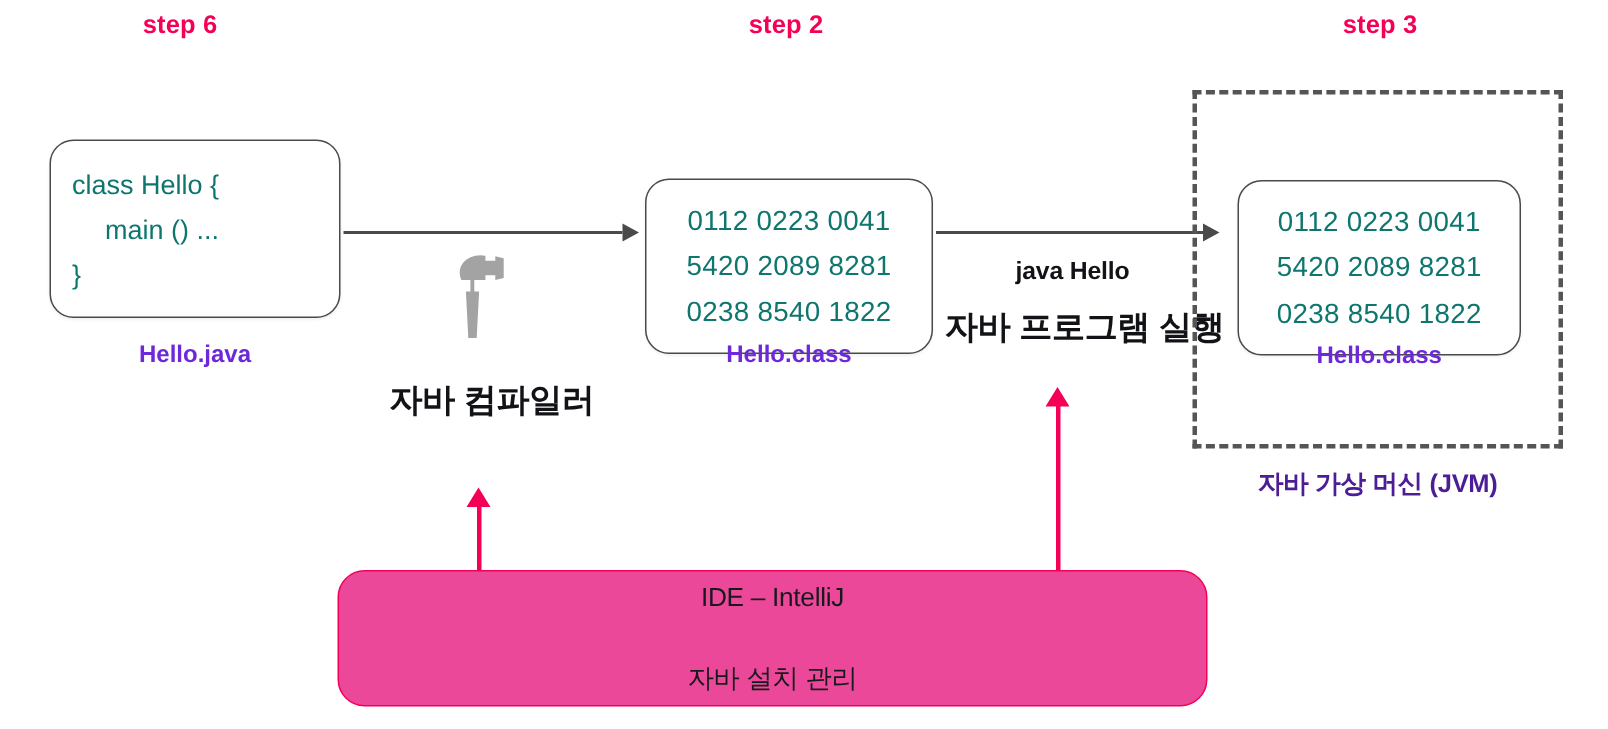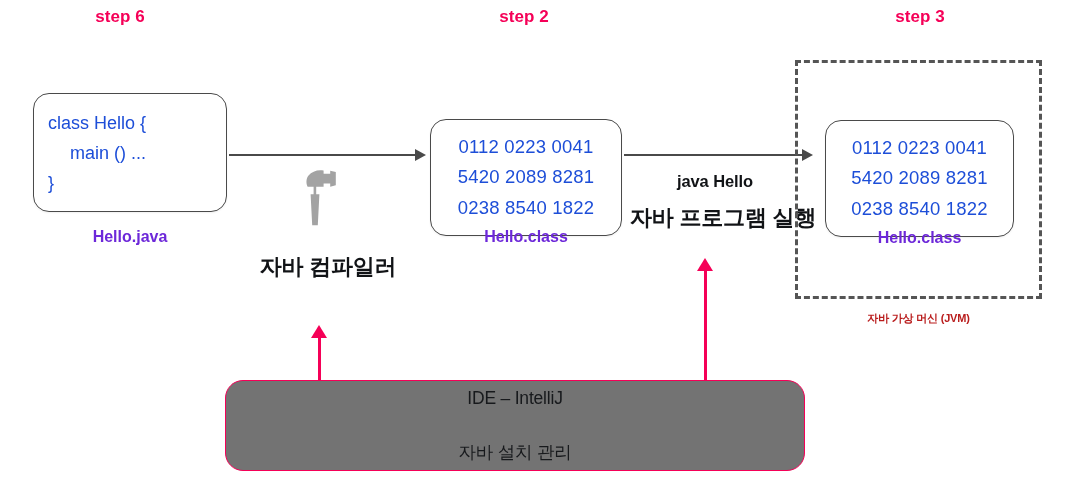--- a/index.html
+++ b/index.html
@@ -37,21 +37,21 @@
     border-radius: 16px;
     background: #ffffff;
     display: flex;
     flex-direction: column;
     justify-content: center;
     box-shadow: 0 1px 2px rgba(0,0,0,0.06);
   }
   .doc-line {
     font-size: 18px;
     line-height: 1.0;
-    color: #1d4ed8;
+    color: #0f766e;
     white-space: nowrap;
   }
   .code-box .doc-line { padding: 6px 0 6px 14px; }
   .code-box .indent { padding-left: 36px; }
   .byte-box {
     align-items: center;
     margin-top: 24px;
   }
   .byte-box .doc-line {
     padding: 6px 0;
@@ -110,34 +110,34 @@
     letter-spacing: -0.2px;
   }
 
   
   .jvm-box {
     box-sizing: border-box;
     border: 3px dashed #555555;
     background: transparent;
   }
   .jvm-caption {
-    font-size: 11px;
-    font-weight: 700;
-    color: #b91c1c;
+    font-size: 17px;
+    font-weight: 700;
+    color: #4c1d95;
     text-align: center;
     white-space: nowrap;
     letter-spacing: -0.2px;
   }
 
   
   .ide-box {
     box-sizing: border-box;
     border: 1.8px solid #f50057;
     border-radius: 18px;
-    background: #737373;
+    background: #ec4899;
     display: flex;
     flex-direction: column;
     align-items: center;
     justify-content: center;
   }
   .ide-line1 {
     font-size: 17.5px;
     color: #17191c;
     letter-spacing: -0.2px;
   }

